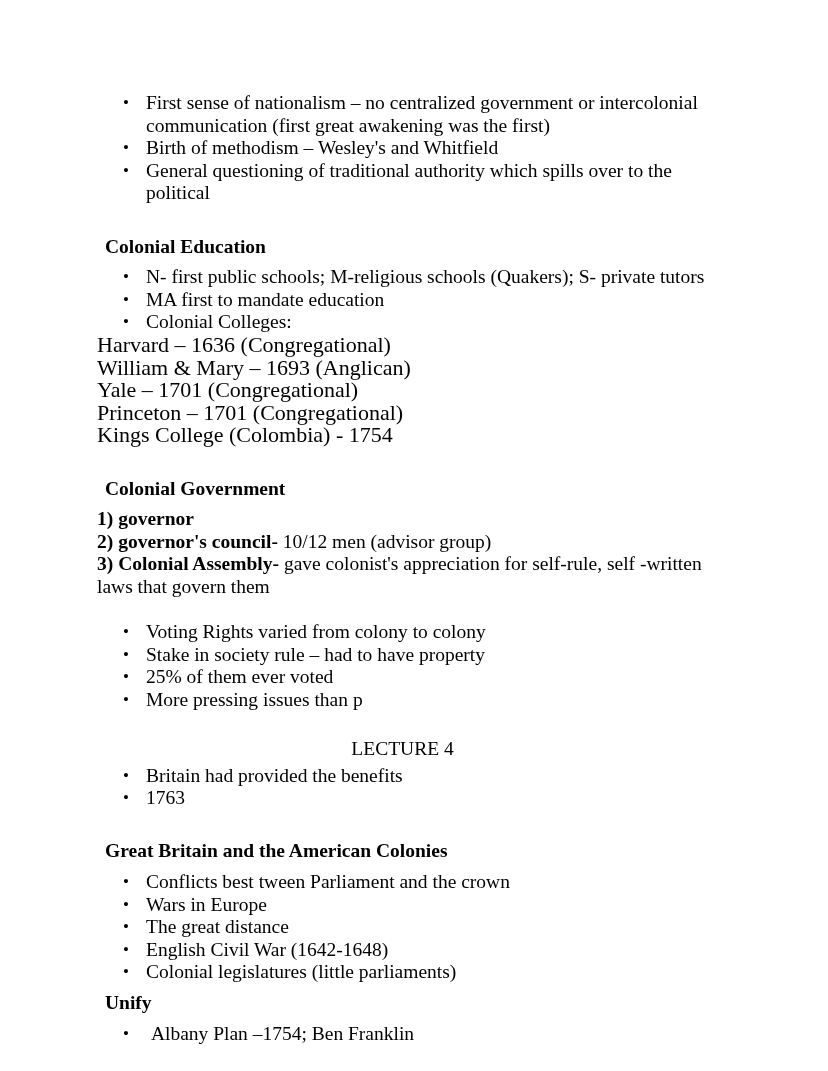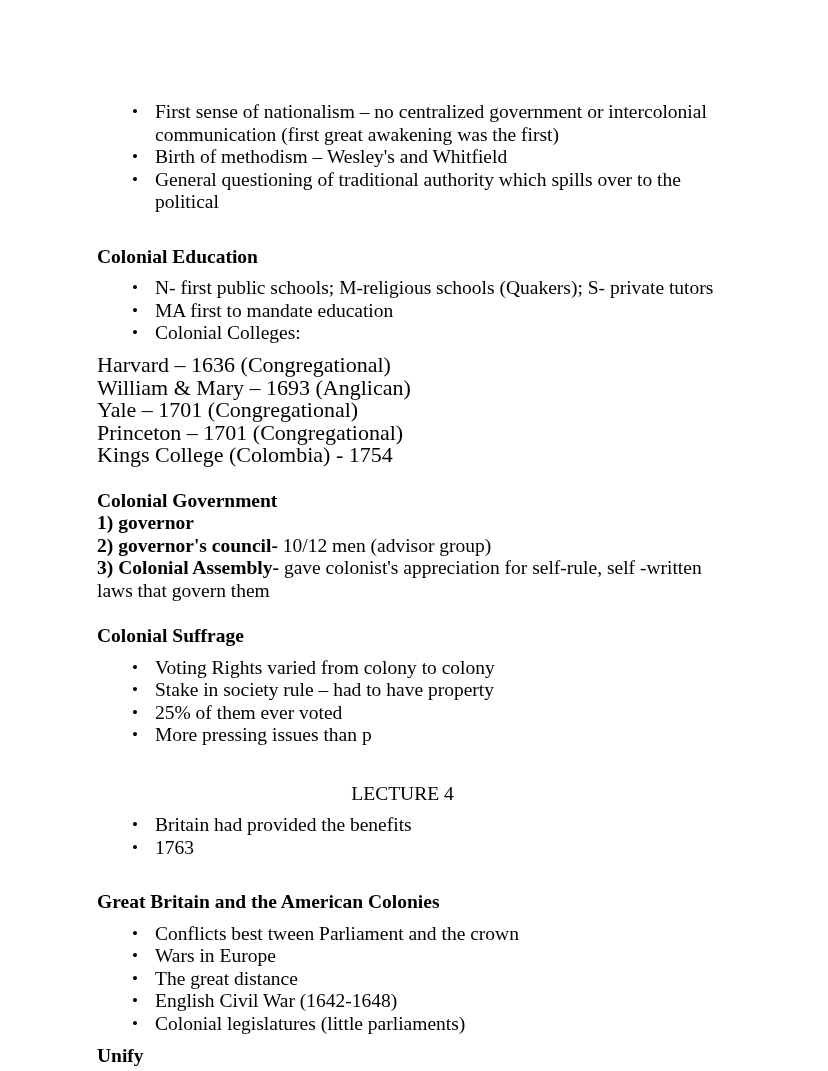--- a/index.html
+++ b/index.html
@@ -21,27 +21,27 @@
     background: #ffffff;
     box-sizing: border-box;
     padding: 92px 100px 0 97px;
   }
   .doc { font-size: 19.5px; line-height: 22.6px; }
 
   h2.heading {
     font-size: 19.5px;
     line-height: 22.6px;
     font-weight: bold;
-    margin: 0;
+    margin: 8px;
     padding: 0;
   }
 
   ul.bullets {
     list-style: none;
-    margin: 9px;
+    margin: 0;
     padding: 0;
   }
   ul.bullets > li {
     position: relative;
     padding-left: 49px;
     margin: 0;
     font-size: 19.5px;
     line-height: 22.6px;
   }
   ul.bullets > li::before {
@@ -103,21 +103,20 @@
 
     <div class="gap"></div>
 
     <h2 class="heading">Colonial Government</h2>
     <p class="numbered"><b><span>1)</span><span> governor</span></b><span></span></p>
     <p class="numbered"><b><span>2)</span><span> governor's council-</span></b><span> 10/12 men (advisor group)</span></p>
     <p class="numbered"><b><span>3)</span><span> Colonial Assembly-</span></b><span> gave colonist's appreciation for self-rule, self -written laws that govern them</span></p>
 
     <div class="gap"></div>
 
-    <h2 class="heading">Colonial Suffrage</h2>
     <ul class="bullets">
       <li>Voting Rights varied from colony to colony</li>
       <li>Stake in society rule – had to have property</li>
       <li>25% of them ever voted</li>
       <li>More pressing issues than p</li>
     </ul>
 
     <div class="gap"></div>
 
     <p class="centered">LECTURE 4</p>

